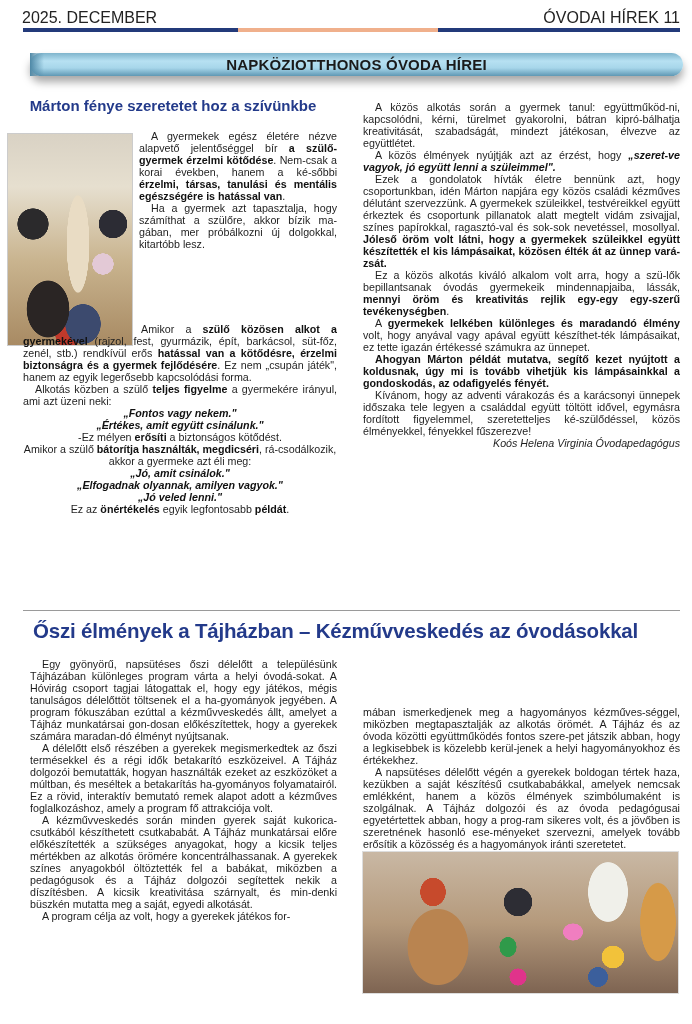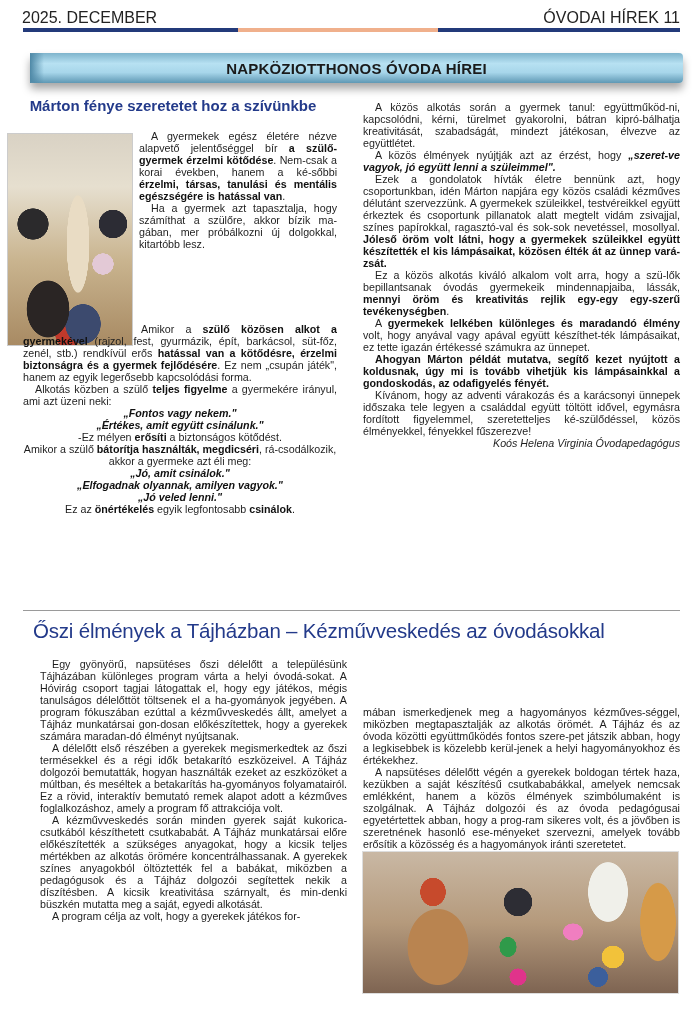--- a/index.html
+++ b/index.html
@@ -8,24 +8,24 @@
 
   .running-head { position: absolute; top: 9px; left: 22px; right: 12px; height: 14px; font-size: 16px; color: #222; }
   .running-head .left { position: absolute; left: 0; top: 0; }
   .running-head .right { position: absolute; right: 0; top: 0; }
   .head-rule { position: absolute; top: 28px; left: 23px; right: 12px; height: 4px; display: flex; }
   .head-rule .seg { height: 4px; }
   .head-rule .seg.blue1 { width: 215px; background: #233a7a; }
   .head-rule .seg.peach { width: 200px; background: #f0b08c; }
   .head-rule .seg.blue2 { flex: 1; background: #233a7a; }
 
-  .banner { position: absolute; top: 53px; left: 30px; width: 653px; height: 30px;
+  .banner { position: absolute; top: 53px; left: 30px; width: 653px; height: 23px;
     background: linear-gradient(180deg, #7fb4cc 0%, #b7e1f2 35%, #a7d6ea 65%, #5f98b4 100%);
     box-shadow: 0 6px 8px rgba(0,0,0,0.35);
-    display: flex; align-items: center; justify-content: center; border-radius: 4px; }
+    display: flex; align-items: center; justify-content: center; border-radius: 12px; }
   .banner::before { content: ""; position: absolute; left: 0; top: 0; bottom: 0; width: 14px;
     background: linear-gradient(90deg, #4e88a6, rgba(78,136,166,0)); }
   .banner-title { font-weight: bold; font-size: 15px; color: #1a1a1a; letter-spacing: 0.2px; }
 
   .a1-title { position: absolute; top: 97px; left: 0; width: 346px; text-align: center;
     font-weight: bold; font-size: 15px; color: #233a8a; }
 
   .photo1 { position: absolute; top: 133px; left: 7px; width: 126px; height: 213px;
     background:
       radial-gradient(ellipse 30px 40px at 40px 175px, #2a2524 0%, #2a2524 70%, transparent 72%),
@@ -45,23 +45,23 @@
   .col i { font-style: italic; }
   .col .center { text-align: center; text-indent: 0; }
   .col .quote { text-align: center; text-indent: 0; font-weight: bold; font-style: italic; color: #111; }
   .col .sig { text-align: right; font-style: italic; text-indent: 0; }
 
   .a1-wrap { top: 130px; left: 139px; width: 198px; }
   .a1-full { top: 323px; left: 23px; width: 314px; }
   .a1-right { top: 101px; left: 363px; width: 317px; }
 
   .divider { position: absolute; top: 610px; left: 23px; right: 12px; height: 1px; background: #9a9a9a; }
-  .a2-title { position: absolute; top: 619px; left: 33px; font-weight: normal; font-size: 20.5px; color: #233a8a; letter-spacing: -0.2px; }
+  .a2-title { position: absolute; top: 619px; left: 33px; font-weight: bold; font-size: 20.5px; color: #233a8a; letter-spacing: -0.2px; }
 
-  .a2-left { top: 658px; left: 40px; width: 307px; }
+  .a2-left { top: 658px; left: 30px; width: 307px; }
   .a2-right { top: 658px; left: 363px; width: 317px; margin-top: 48px; }
 
   .photo2 { position: absolute; top: 851px; left: 362px; width: 317px; height: 143px;
     background:
       radial-gradient(ellipse 40px 50px at 75px 95px, #b98450 0%, #b98450 75%, transparent 77%),
       radial-gradient(ellipse 18px 20px at 70px 40px, #c74a2c 0%, #c74a2c 70%, transparent 72%),
       radial-gradient(ellipse 12px 14px at 145px 95px, #2f9a4a 0%, #2f9a4a 70%, transparent 72%),
       radial-gradient(ellipse 12px 12px at 155px 125px, #e0338b 0%, #e0338b 70%, transparent 72%),
       radial-gradient(ellipse 14px 12px at 210px 80px, #f07ec0 0%, #f07ec0 70%, transparent 72%),
       radial-gradient(ellipse 16px 16px at 250px 105px, #f2c23a 0%, #f2c23a 70%, transparent 72%),
@@ -101,21 +101,21 @@
 <div class="col a1-full">
   <p style="text-indent:118px"><span>Amikor a </span><b>szülő közösen alkot a gyermekével</b><span> (rajzol, fest, gyurmázik, épít, barkácsol, süt-főz, zenél, stb.) rendkívül erős </span><b>hatással van a kötődésre, érzelmi biztonságra és a gyermek fejlődésére</b><span>. Ez nem „csupán játék", hanem az egyik legerősebb kapcsolódási forma.</span></p>
   <p><span>Alkotás közben a szülő </span><b>teljes figyelme</b><span> a gyermekére irányul, ami azt üzeni neki:</span></p>
   <p class="quote">„Fontos vagy nekem."</p>
   <p class="quote">„Értékes, amit együtt csinálunk."</p>
   <p class="center"><span>-Ez mélyen </span><b>erősíti</b><span> a biztonságos kötődést.</span></p>
   <p class="center"><span>Amikor a szülő </span><b>bátorítja használták, megdicséri</b><span>, rá-csodálkozik, akkor a gyermeke azt éli meg:</span></p>
   <p class="quote">„Jó, amit csinálok."</p>
   <p class="quote">„Elfogadnak olyannak, amilyen vagyok."</p>
   <p class="quote">„Jó veled lenni."</p>
-  <p class="center"><span>Ez az </span><b>önértékelés</b><span> egyik legfontosabb </span><b>csinálok</b><span>.</span></p>
+  <p class="center"><span>Ez az </span><b>önértékelés</b><span> egyik legfontosabb </span><b>példát</b><span>.</span></p>
 </div>
 
 <div class="col a1-right">
   <p>A közös alkotás során a gyermek tanul: együttműköd-ni, kapcsolódni, kérni, türelmet gyakorolni, bátran kipró-bálhatja kreativitását, szabadságát, mindezt játékosan, élvezve az együttlétet.</p>
   <p><span>A közös élmények nyújtják azt az érzést, hogy </span><b><i>„szeret-ve vagyok, jó együtt lenni a szüleimmel".</i></b></p>
   <p><span>Ezek a gondolatok hívták életre bennünk azt, hogy csoportunkban, idén Márton napjára egy közös családi kézműves délutánt szervezzünk. A gyermekek szüleikkel, testvéreikkel együtt érkeztek és csoportunk pillanatok alatt megtelt vidám zsivajjal, színes papírokkal, ragasztó-val és sok-sok nevetéssel, mosollyal. </span><b>Jóleső öröm volt látni, hogy a gyermekek szüleikkel együtt készítették el kis lámpásaikat, közösen élték át az ünnep vará-zsát.</b></p>
   <p><span>Ez a közös alkotás kiváló alkalom volt arra, hogy a szü-lők bepillantsanak óvodás gyermekeik mindennapjaiba, lássák, </span><b>mennyi öröm és kreativitás rejlik egy-egy egy-szerű tevékenységben</b><span>.</span></p>
   <p><span>A </span><b>gyermekek lelkében különleges és maradandó élmény</b><span> volt, hogy anyával vagy apával együtt készíthet-ték lámpásaikat, ez tette igazán értékessé számukra az ünnepet.</span></p>
   <p><b>Ahogyan Márton példát mutatva, segítő kezet nyújtott a koldusnak, úgy mi is tovább vihetjük kis lámpásainkkal a gondoskodás, az odafigyelés fényét.</b></p>
   <p>Kívánom, hogy az adventi várakozás és a karácsonyi ünnepek időszaka tele legyen a családdal együtt töltött idővel, egymásra fordított figyelemmel, szeretetteljes ké-szülődéssel, közös élményekkel, fényekkel fűszerezve!</p>

